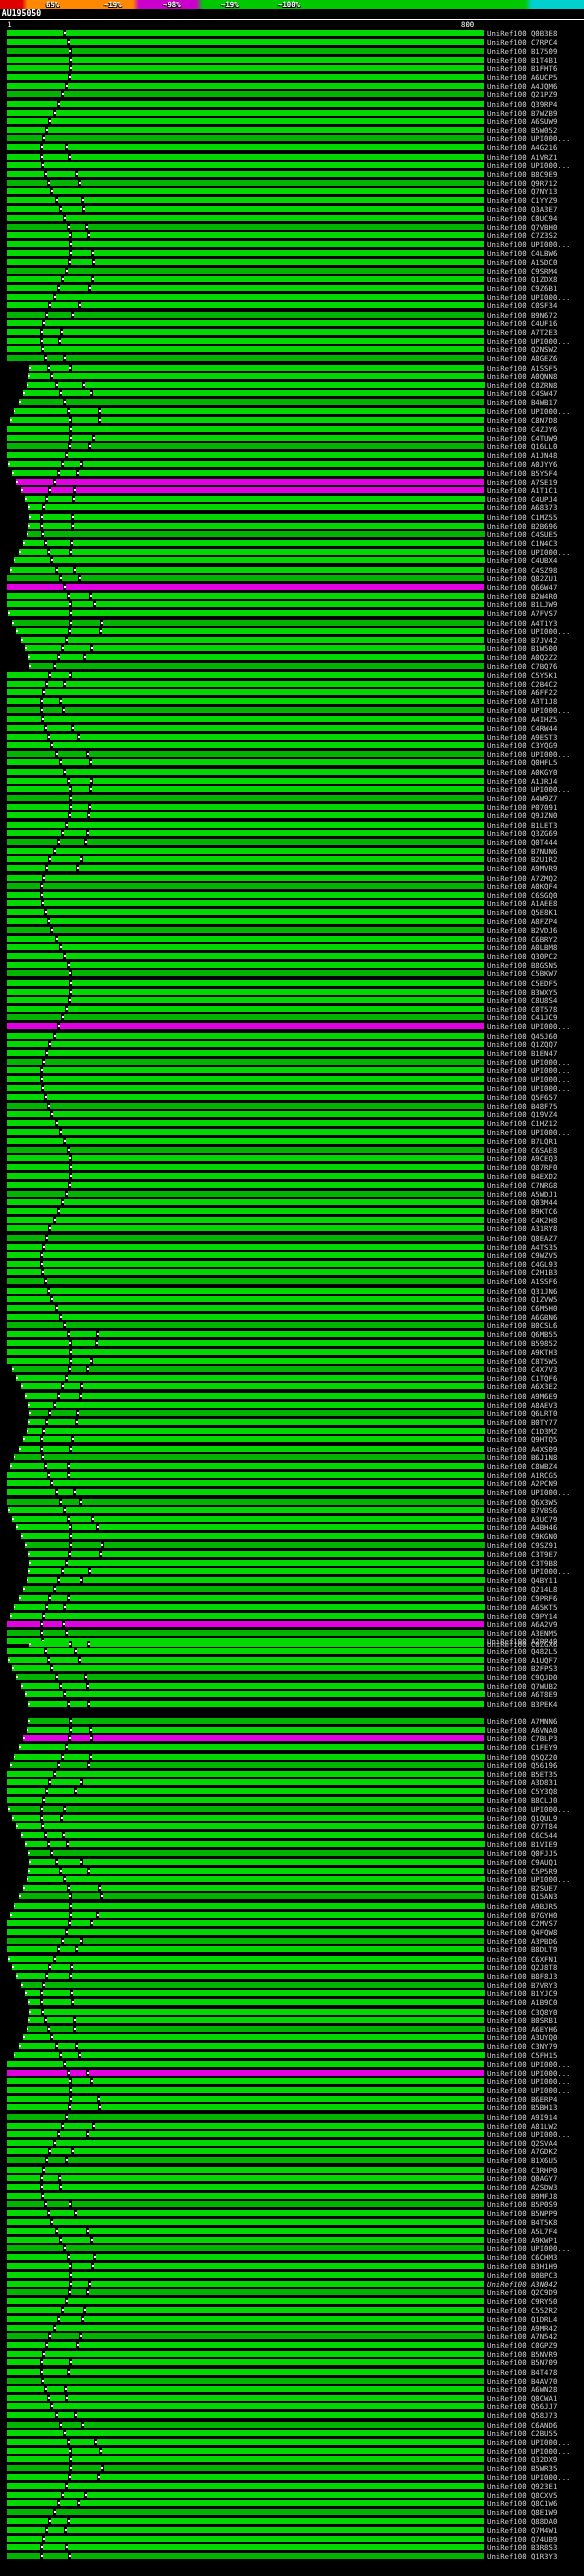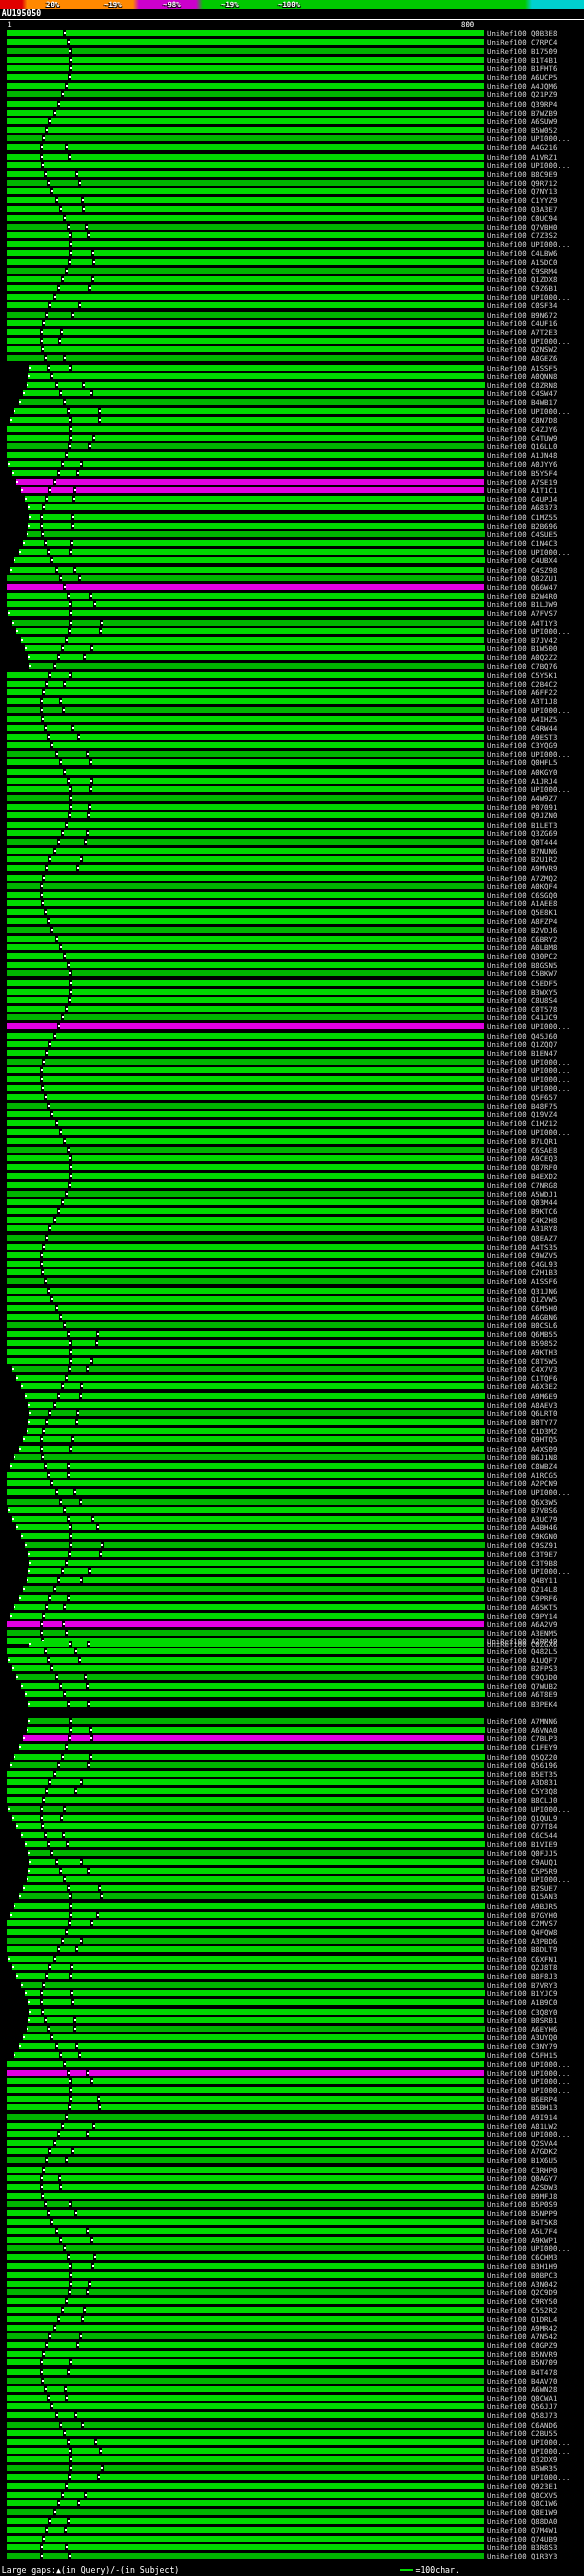--- a/index.html
+++ b/index.html
@@ -31,21 +31,21 @@
   .footer-left{position:absolute;left:1.8px;top:1.8px;line-height:9.1px;}
   .footer-unit{position:absolute;left:400px;top:1.8px;line-height:9.1px;}
   .scale-dash{display:inline-block;width:12.8px;height:1.8px;vertical-align:middle;margin-right:2.7px;background:#0d0;}
 </style>
 </head>
 <body>
 
 <div class="screen" style="background: rgb(0, 0, 0); --label-color: #d0d0d0;">
 
   <div class="key" style="background: linear-gradient(90deg, rgb(224, 0, 0) 0px, rgb(224, 0, 0) 22px, rgb(255, 136, 0) 27.4px, rgb(255, 136, 0) 133px, rgb(204, 0, 204) 139px, rgb(204, 0, 204) 196px, rgb(0, 200, 0) 203px, rgb(0, 200, 0) 525px, rgb(0, 208, 208) 532px, rgb(0, 208, 208) 585px);">
-      <span class="key-label" style="left: 46px;">20%</span>
+      <span class="key-label" style="left: 46px;">65%</span>
       <span class="key-label" style="left: 104px;">~19%</span>
       <span class="key-label" style="left: 163px;">~98%</span>
       <span class="key-label" style="left: 221px;">~19%</span>
       <span class="key-label" style="left: 278px;">~100%</span>
     </div>
 
   <div class="query-name">AU195050</div>
 
   <div class="query-rule"></div>
   <div class="ruler-tick start">1</div>
@@ -1927,21 +1927,21 @@
         <div class="gap-slit" style="left: 91px;"></div>
         <div class="gap-dot" style="left: 92px;"></div>
         <div class="hit-label">UniRef100_B3H1H9</div>
       </div>
       <div class="hit-row" style="top: 2272px;">
         <div class="hit-bar" style="left: 7.3px; width: 477px; background: rgb(0, 216, 0);"></div>
         <div class="gap-slit" style="left: 69px;"></div>
         <div class="gap-dot" style="left: 70px;"></div>
         <div class="hit-label">UniRef100_B0BPC3</div>
       </div>
-      <div class="hit-row" style="top: 2281px;">
+      <div class="hit-row" style="top: 2281px; font-style: italic;">
         <div class="hit-bar" style="left: 7.3px; width: 477px; background: rgb(0, 216, 0);"></div>
         <div class="gap-slit" style="left: 69px;"></div>
         <div class="gap-dot" style="left: 70px;"></div>
         <div class="gap-slit" style="left: 88px;"></div>
         <div class="gap-dot" style="left: 89px;"></div>
         <div class="hit-label">UniRef100_A3N042</div>
       </div>
       <div class="hit-row" style="top: 2289px;">
         <div class="hit-bar" style="left: 7.3px; width: 477px; background: rgb(0, 180, 0);"></div>
         <div class="gap-slit" style="left: 68px;"></div>
@@ -2165,21 +2165,15 @@
       <div class="hit-row" style="top: 2553px;">
         <div class="hit-bar" style="left: 7.3px; width: 477px; background: rgb(0, 180, 0);"></div>
         <div class="gap-slit" style="left: 40px;"></div>
         <div class="gap-dot" style="left: 41px;"></div>
         <div class="gap-slit" style="left: 68px;"></div>
         <div class="gap-dot" style="left: 69px;"></div>
         <div class="hit-label">UniRef100_Q1R3Y3</div>
       </div>
     </div>
 
-  <div class="footer">
-    <span class="footer-left">Large gaps:▲(in Query)/-(in Subject)</span>
-    <span class="footer-unit">
-      <span class="scale-dash" style="background: rgb(0, 216, 0);"></span><span>=100char.</span>
-    </span>
-  </div>
 
 </div>
 
 
 </body></html>

